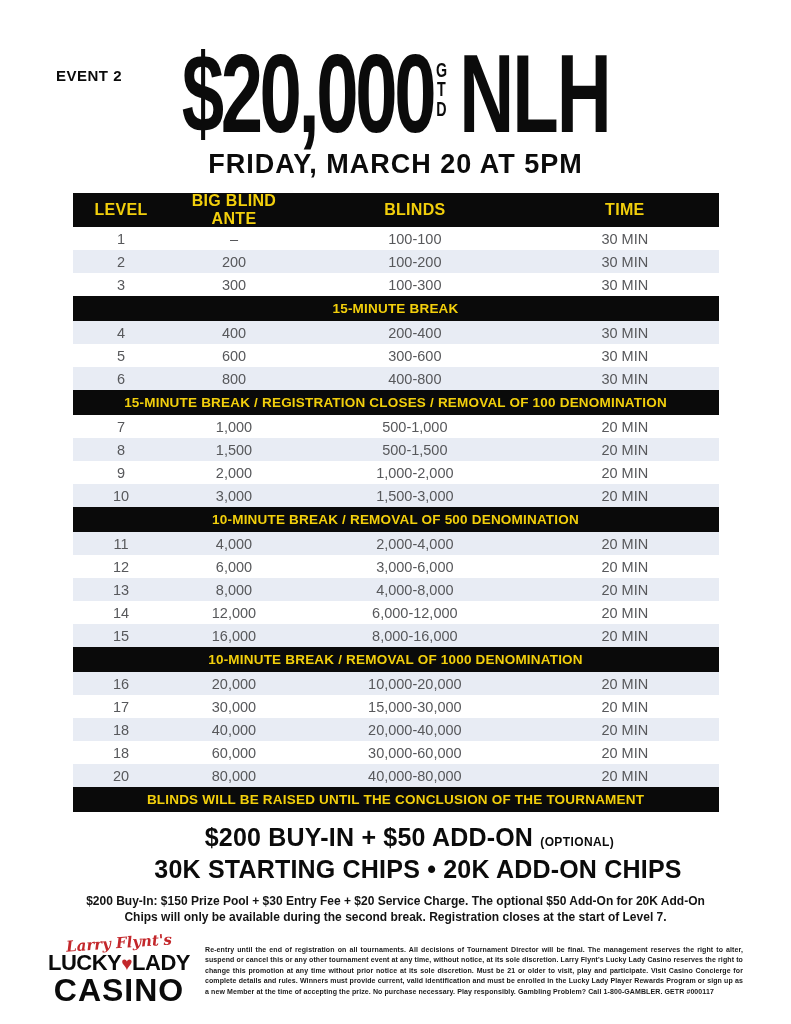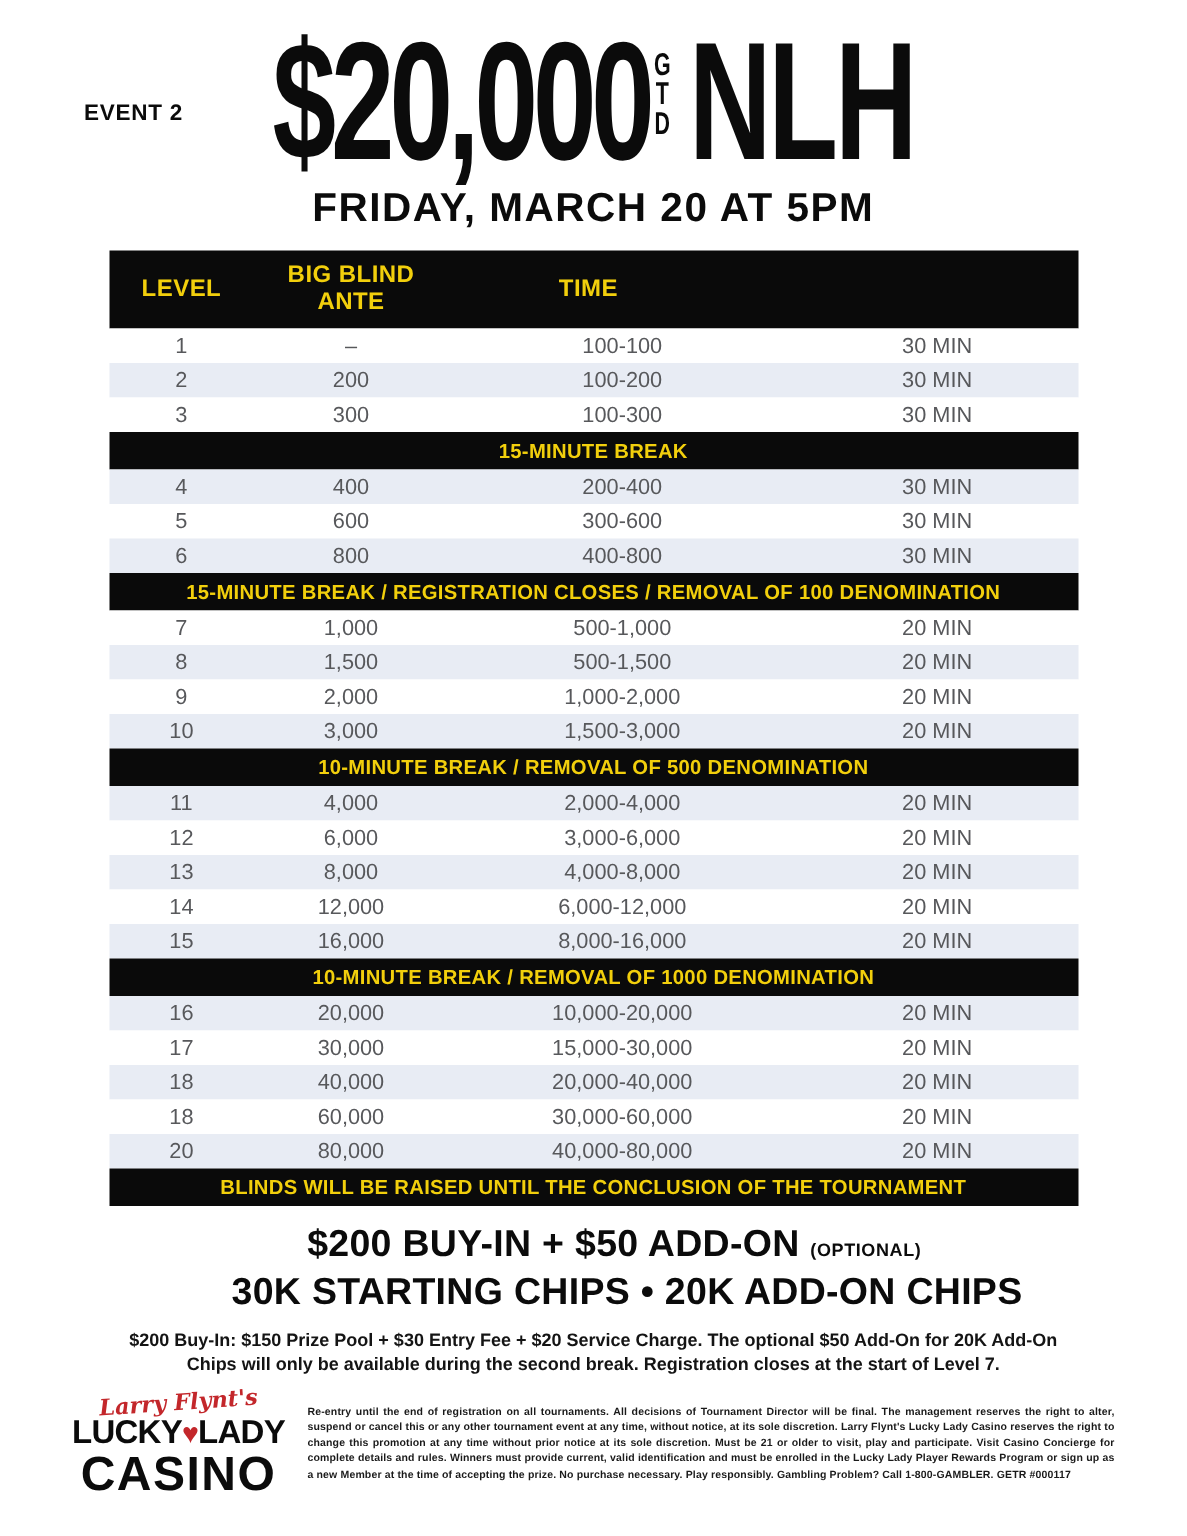--- a/index.html
+++ b/index.html
@@ -1,31 +1,31 @@
 <!DOCTYPE html>
 <html style="--yellow: #f2cf0c; --row-alt: #e8ecf4; --row-text: #57585b; --red: #c3272b;"><head>
 <meta charset="utf-8">
 <style>
   html,body{margin:0;padding:0;background:#ffffff;}
   body{width:791px;height:1024px;position:relative;overflow:hidden;
        font-family:"Liberation Sans",sans-serif;color:#0b0b0b;}
 
   .event-label{position:absolute;left:56px;top:42px;font-size:15px;font-weight:800;letter-spacing:.5px;margin-top:25px;}
 
-  .title-wrap{padding-top:20px;text-align:center;}
+  .title-wrap{padding-top:46px;text-align:center;}
   .big-title{display:inline-flex;align-items:flex-start;transform:scaleX(.68);transform-origin:center;
              font-weight:800;line-height:.85;white-space:nowrap;}
   .title-amount{font-size:112px;letter-spacing:-5px;}
   .title-gtd{display:flex;flex-direction:column;font-size:21px;font-weight:800;line-height:.92;
              margin:14px 10px 0 4px;letter-spacing:0;}
   .title-game{font-size:112px;letter-spacing:-3px;margin-left:8px;}
   .subtitle{text-align:center;font-size:27px;font-weight:800;letter-spacing:1px;margin-top:8px;}
 
   .structure-table{width:646px;margin:13px auto 0;}
-  .thead{display:flex;background:#0a0a0a;height:52px;align-items:center;}
+  .thead{display:flex;background:#0a0a0a;height:34px;align-items:center;}
   .th{color:var(--yellow,#f2cf0c);font-weight:700;font-size:16px;text-align:center;letter-spacing:.3px;}
   .c1{width:15%;} .c2{width:20%;} .c3{width:36%;} .c4{width:29%;}
   .trow{display:flex;height:23px;align-items:center;background:#fff;}
   .trow.shaded{background:var(--row-alt,#e8ecf4);}
   .cell{text-align:center;font-size:14.5px;color:var(--row-text,#57585b);}
   .brow{background:#0a0a0a;color:var(--yellow,#f2cf0c);height:25px;display:flex;align-items:center;
         justify-content:center;font-weight:700;font-size:13.5px;letter-spacing:.2px;}
 
   .buyin-line1{text-align:center;font-size:25px;font-weight:800;margin-top:11px;letter-spacing:.2px;padding-left:28px;}
   .buyin-line1 .opt{font-size:12px;font-weight:800;letter-spacing:.4px;}
@@ -59,20 +59,21 @@
     <span class="title-game">NLH</span>
   </div>
 </div>
 
 <div class="subtitle">FRIDAY, MARCH 20 AT 5PM</div>
 
 <div class="structure-table">
   <div class="thead">
     <div class="th c1">LEVEL</div>
     <div class="th c2">BIG BLIND ANTE</div>
+    <div class="th c3">BLINDS</div>
     <div class="th c4">TIME</div>
   </div>
   <div id="table-body">
       <div class="trow">
         <div class="cell c1">1</div>
         <div class="cell c2">–</div>
         <div class="cell c3">100-100</div>
         <div class="cell c4">30 MIN</div>
       </div>
       <div class="trow shaded">

